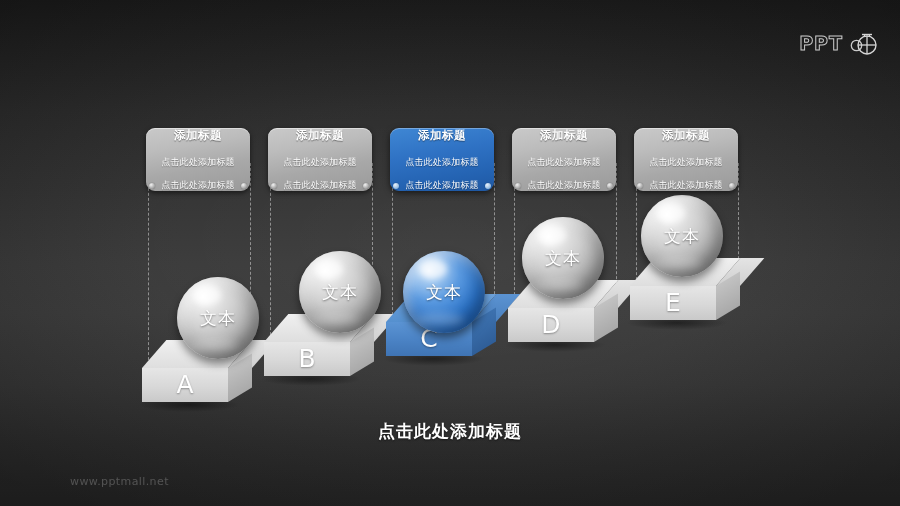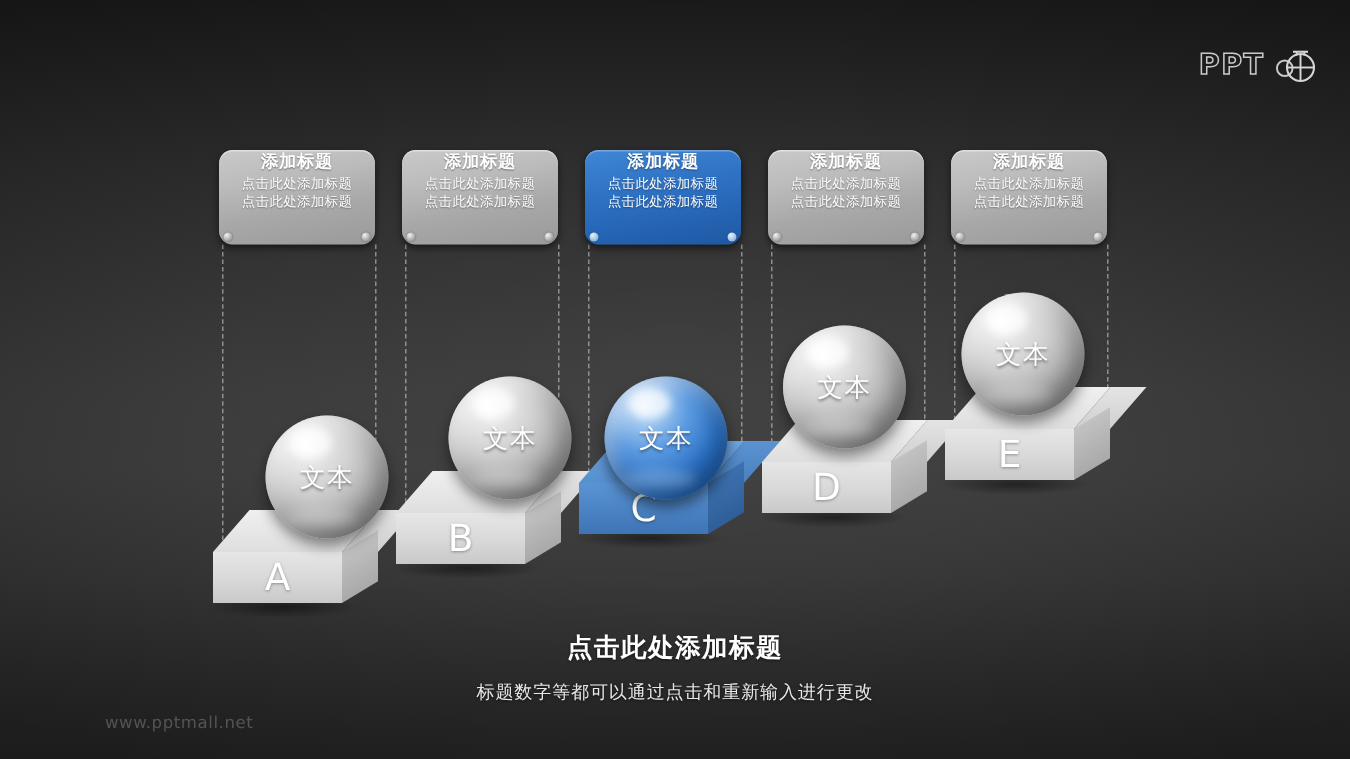--- a/index.html
+++ b/index.html
@@ -36,21 +36,21 @@
     font-family:"DejaVu Sans","Liberation Sans",sans-serif;
   }
   .logo-mark{width:30px;height:30px;position:relative;}
 
   
   .card{
     position:absolute;width:104px;height:63px;border-radius:9px;
     background:linear-gradient(170deg,#c9c9c9 0%,#bcbcbc 30%,#a8a8a8 62%,#9a9a9a 100%);
     box-shadow:0 2px 5px rgba(0,0,0,.55), inset 0 1px 0 rgba(255,255,255,.45);
     z-index:6;
-    display:flex;flex-direction:column;align-items:center;justify-content:flex-start;
+    display:flex;flex-direction:column;align-items:center;justify-content:space-between;margin-top:28px;
   }
   .card.active{
     background:linear-gradient(170deg,#3f87d4 0%,#2f72c4 40%,#2463b2 75%,#1f58a3 100%);
     box-shadow:0 2px 6px rgba(0,0,0,.6), inset 0 1px 0 rgba(255,255,255,.3);
   }
   .card-title{
     font-size:11.5px;color:#ffffff;font-weight:700;letter-spacing:.5px;
     text-shadow:0 1px 1px rgba(0,0,0,.42);margin-bottom:3px;
   }
   .card-line{
@@ -283,16 +283,15 @@
     <div class="topright"></div>
     <div class="face"></div>
     <div class="side"></div>
     <div class="letter">E</div>
   </div>
   <div class="ball" style="left:641px;top:195px;">
     <span class="ball-label">文本</span>
   </div>
 
   <div class="footer-title">点击此处添加标题</div>
-  <div class="footer-sub">标题数字等都可以通过点击和重新输入进行更改</div>
   <div class="watermark">www.pptmall.net</div>
 
 </div>
 
 </body></html>

